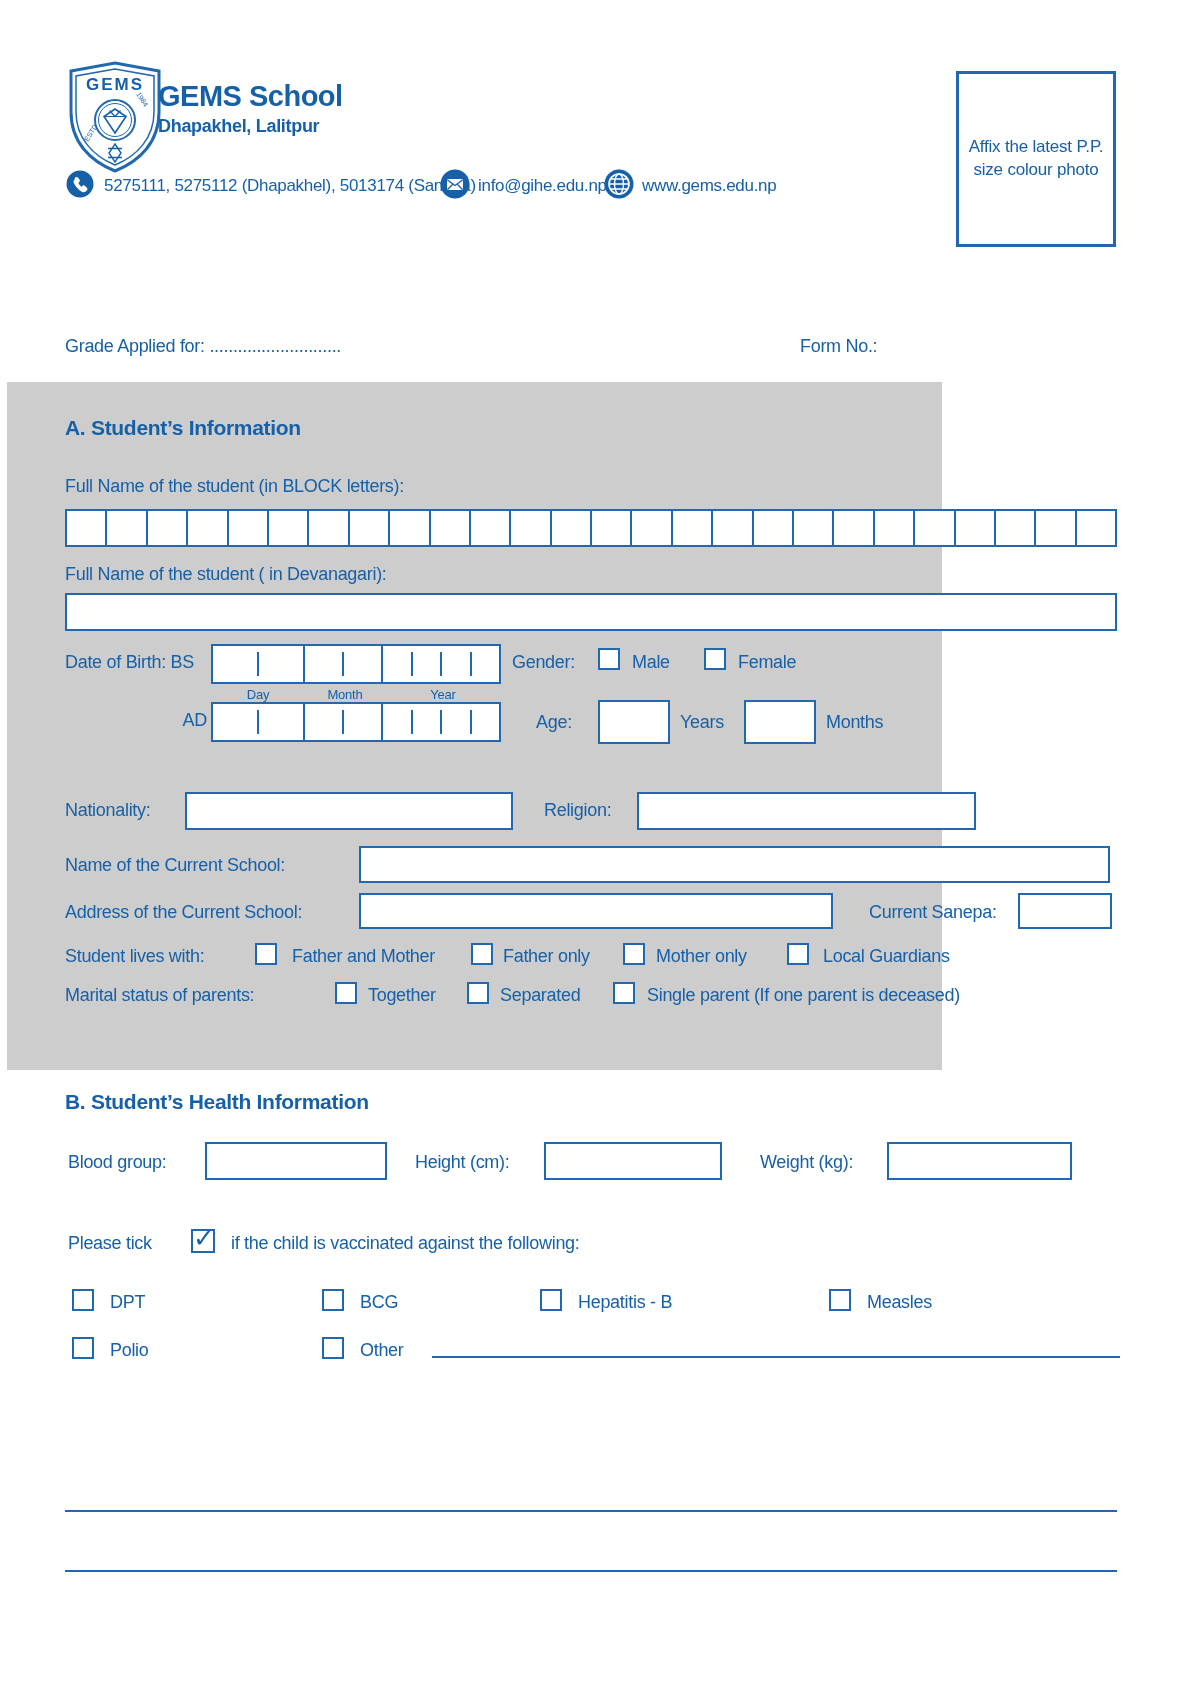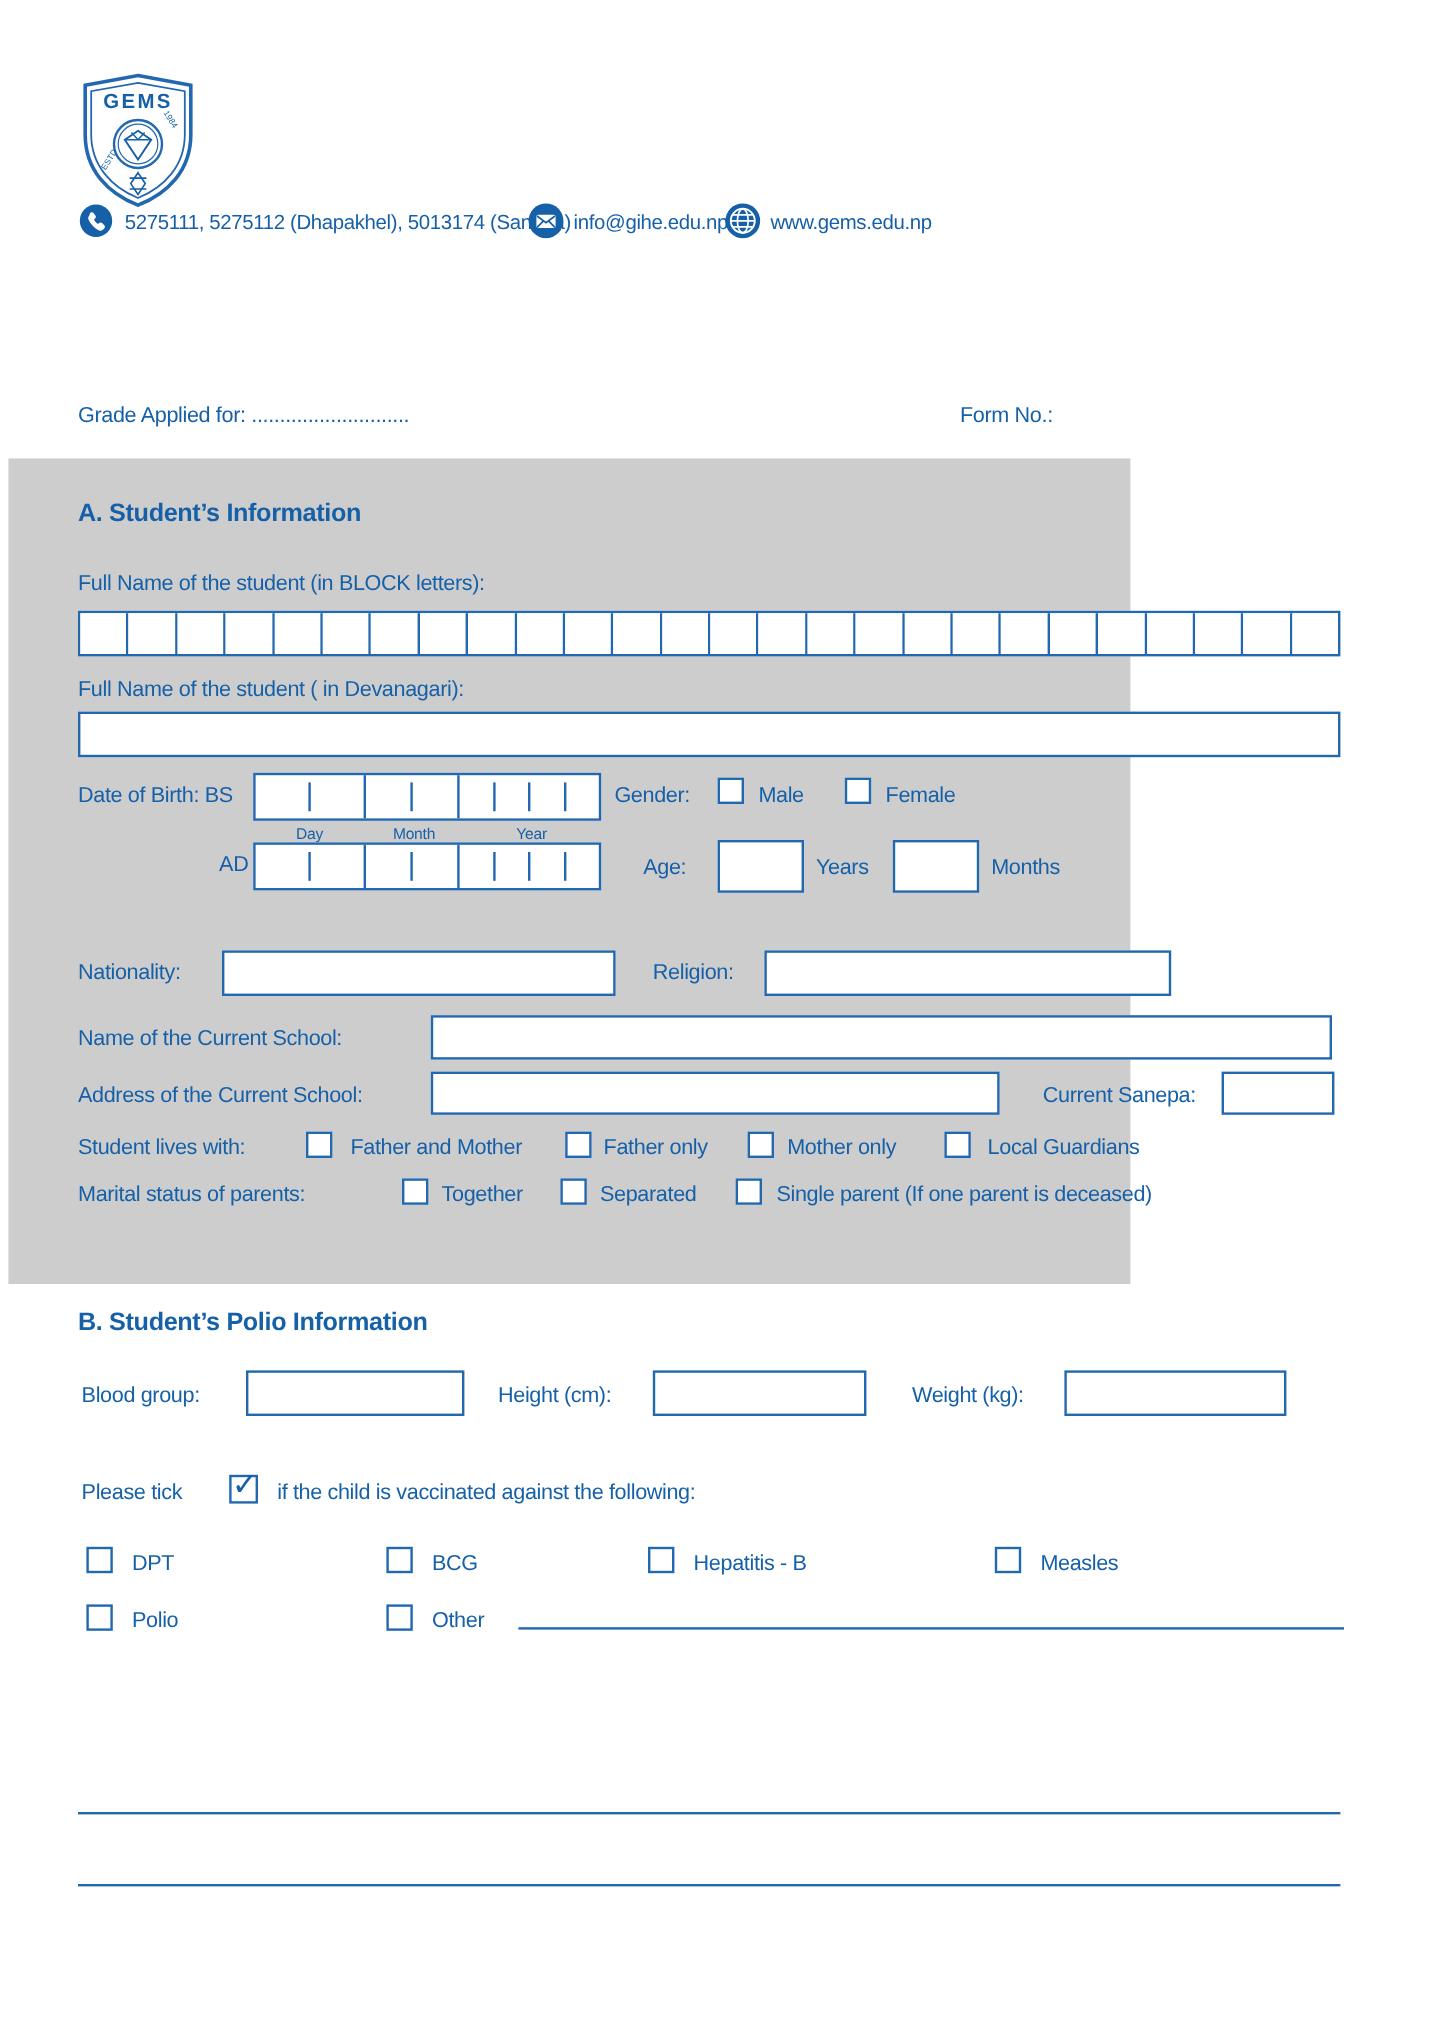--- a/index.html
+++ b/index.html
@@ -62,20 +62,24 @@
       <circle cx="51" cy="60" r="20" fill="#fff" stroke="#2268b0" stroke-width="2"></circle>
       <circle cx="51" cy="60" r="16.5" fill="none" stroke="#2268b0" stroke-width="1"></circle>
       <path d="M51 49 L62 56.5 L51 73 L40 56.5 Z" fill="none" stroke="#1660a8" stroke-width="1.6"></path>
       <path d="M40 56.5 L62 56.5 M45.5 50.5 L51 56.5 L56.5 50.5" fill="none" stroke="#1660a8" stroke-width="1.2"></path>
       <text x="24" y="82" font-size="7" fill="#1660a8" transform="rotate(-58 24 82)" font-family="Liberation Sans, sans-serif">ESTD</text>
       <text x="72" y="34" font-size="7" fill="#1660a8" transform="rotate(58 72 34)" font-family="Liberation Sans, sans-serif">1984</text>
       <path d="M51 84 L57 93 L51 102 L45 93 Z M44 88.5 L58 88.5 M44 97.5 L58 97.5" fill="none" stroke="#1660a8" stroke-width="1.4"></path>
     </svg>
   </div>
 
+  <div class="abs" style="left:158px;top:80px;">
+    <div class="school-name">GEMS School</div>
+    <div class="school-loc">Dhapakhel, Lalitpur</div>
+  </div>
 
   <div class="abs" style="left:66px;top:170px;width:28px;height:28px;">
     <svg width="28" height="28" viewBox="0 0 28 28">
       <circle cx="14" cy="14" r="13.5" fill="#1660a8"></circle>
       <path d="M9 7.6c1.1-.9 2.2-.9 2.9 0l1.6 2c.6.8.5 1.8-.2 2.5l-1 .9c.7 1.5 1.9 2.8 3.3 3.7l1-.9c.7-.7 1.8-.6 2.5.1l1.8 1.8c.8.8.7 2-.1 2.7l-1.1 1c-1.1 1-2.7 1.1-4 .3-3.5-2.1-6.3-5-7.9-8.6-.6-1.3-.2-2.8.8-3.7z" fill="#fff"></path>
     </svg>
   </div>
   <div class="abs contact-txt" style="left:104px;top:176px;">5275111, 5275112 (Dhapakhel), 5013174 (Sanepa)</div>
 
   <div class="abs" style="left:440px;top:169px;width:30px;height:30px;">
@@ -90,20 +94,23 @@
   <div class="abs" style="left:604px;top:169px;width:30px;height:30px;">
     <svg width="30" height="30" viewBox="0 0 30 30">
       <circle cx="15" cy="15" r="14.5" fill="#1660a8"></circle>
       <circle cx="15" cy="15" r="10" fill="none" stroke="#fff" stroke-width="1.6"></circle>
       <ellipse cx="15" cy="15" rx="4.5" ry="10" fill="none" stroke="#fff" stroke-width="1.4"></ellipse>
       <path d="M5 15 H25 M6.5 10 H23.5 M6.5 20 H23.5" stroke="#fff" stroke-width="1.4" fill="none"></path>
     </svg>
   </div>
   <div class="abs contact-txt" style="left:642px;top:176px;">www.gems.edu.np</div>
 
+  <div class="abs photo-box" style="left:956px;top:71px;">
+    <span>Affix the latest P.P. size colour photo</span>
+  </div>
 
 
   <div class="abs lbl" style="left:65px;top:336px;">
     <span>Grade Applied for:</span>
     <span>............................</span>
   </div>
   <div class="abs lbl" style="left:800px;top:336px;">Form No.:</div>
 
   <div class="abs grey" style="left:7px;top:382px;width:935px;height:688px;">
 
@@ -213,21 +220,21 @@
 
     <div class="abs lbl" style="left:58px;top:603px;">Marital status of parents:</div>
     <div class="abs cb" style="left:328px;top:600px;"></div>
     <div class="abs lbl" style="left:361px;top:603px;">Together</div>
     <div class="abs cb" style="left:460px;top:600px;"></div>
     <div class="abs lbl" style="left:493px;top:603px;">Separated</div>
     <div class="abs cb" style="left:606px;top:600px;"></div>
     <div class="abs lbl" style="left:640px;top:603px;">Single parent (If one parent is deceased)</div>
   </div>
 
-  <div class="abs heading" style="left:65px;top:1090px;">B. Student’s Polio Information</div>
+  <div class="abs heading" style="left:65px;top:1090px;">B. Student’s Health Information</div>
 
   <div class="abs lbl" style="left:68px;top:1152px;">Blood group:</div>
   <div class="abs box" style="left:205px;top:1142px;width:182px;height:38px;"></div>
   <div class="abs lbl" style="left:415px;top:1152px;">Height (cm):</div>
   <div class="abs box" style="left:544px;top:1142px;width:178px;height:38px;"></div>
   <div class="abs lbl" style="left:760px;top:1152px;">Weight (kg):</div>
   <div class="abs box" style="left:887px;top:1142px;width:185px;height:38px;"></div>
 
   <div class="abs lbl" style="left:68px;top:1233px;">Please tick</div>
   <div class="abs tickbox" style="left:191px;top:1229px;">

